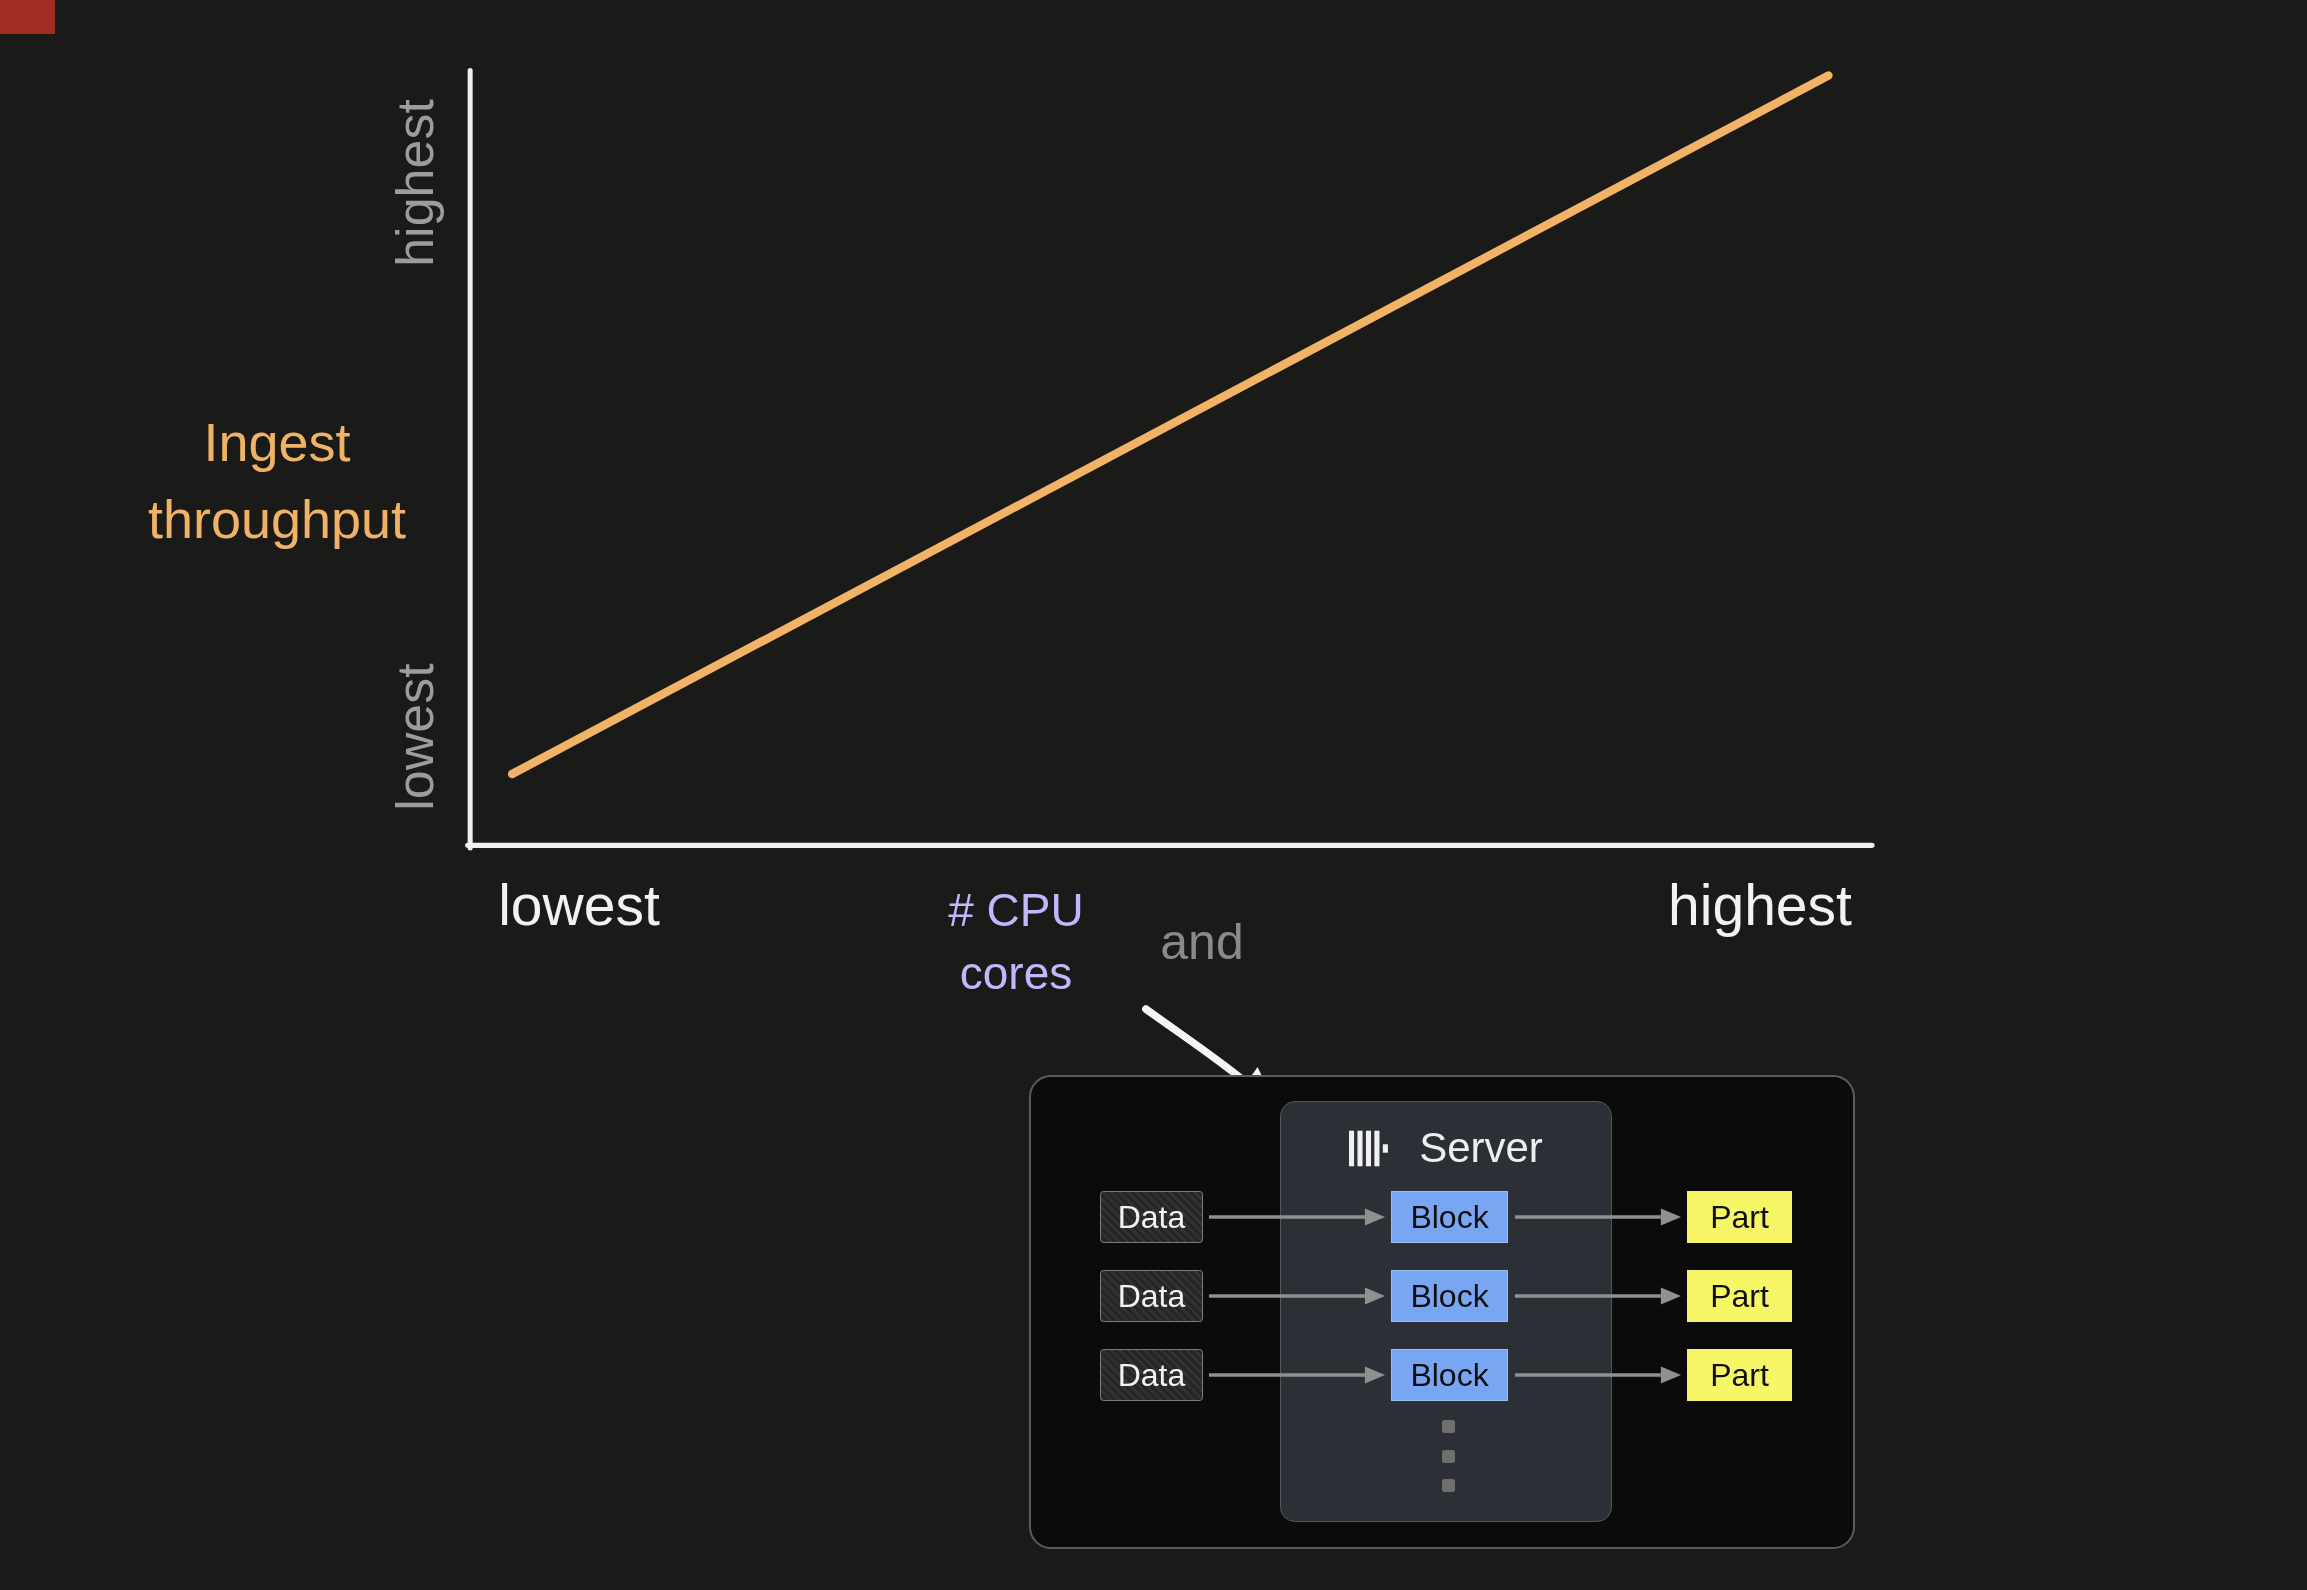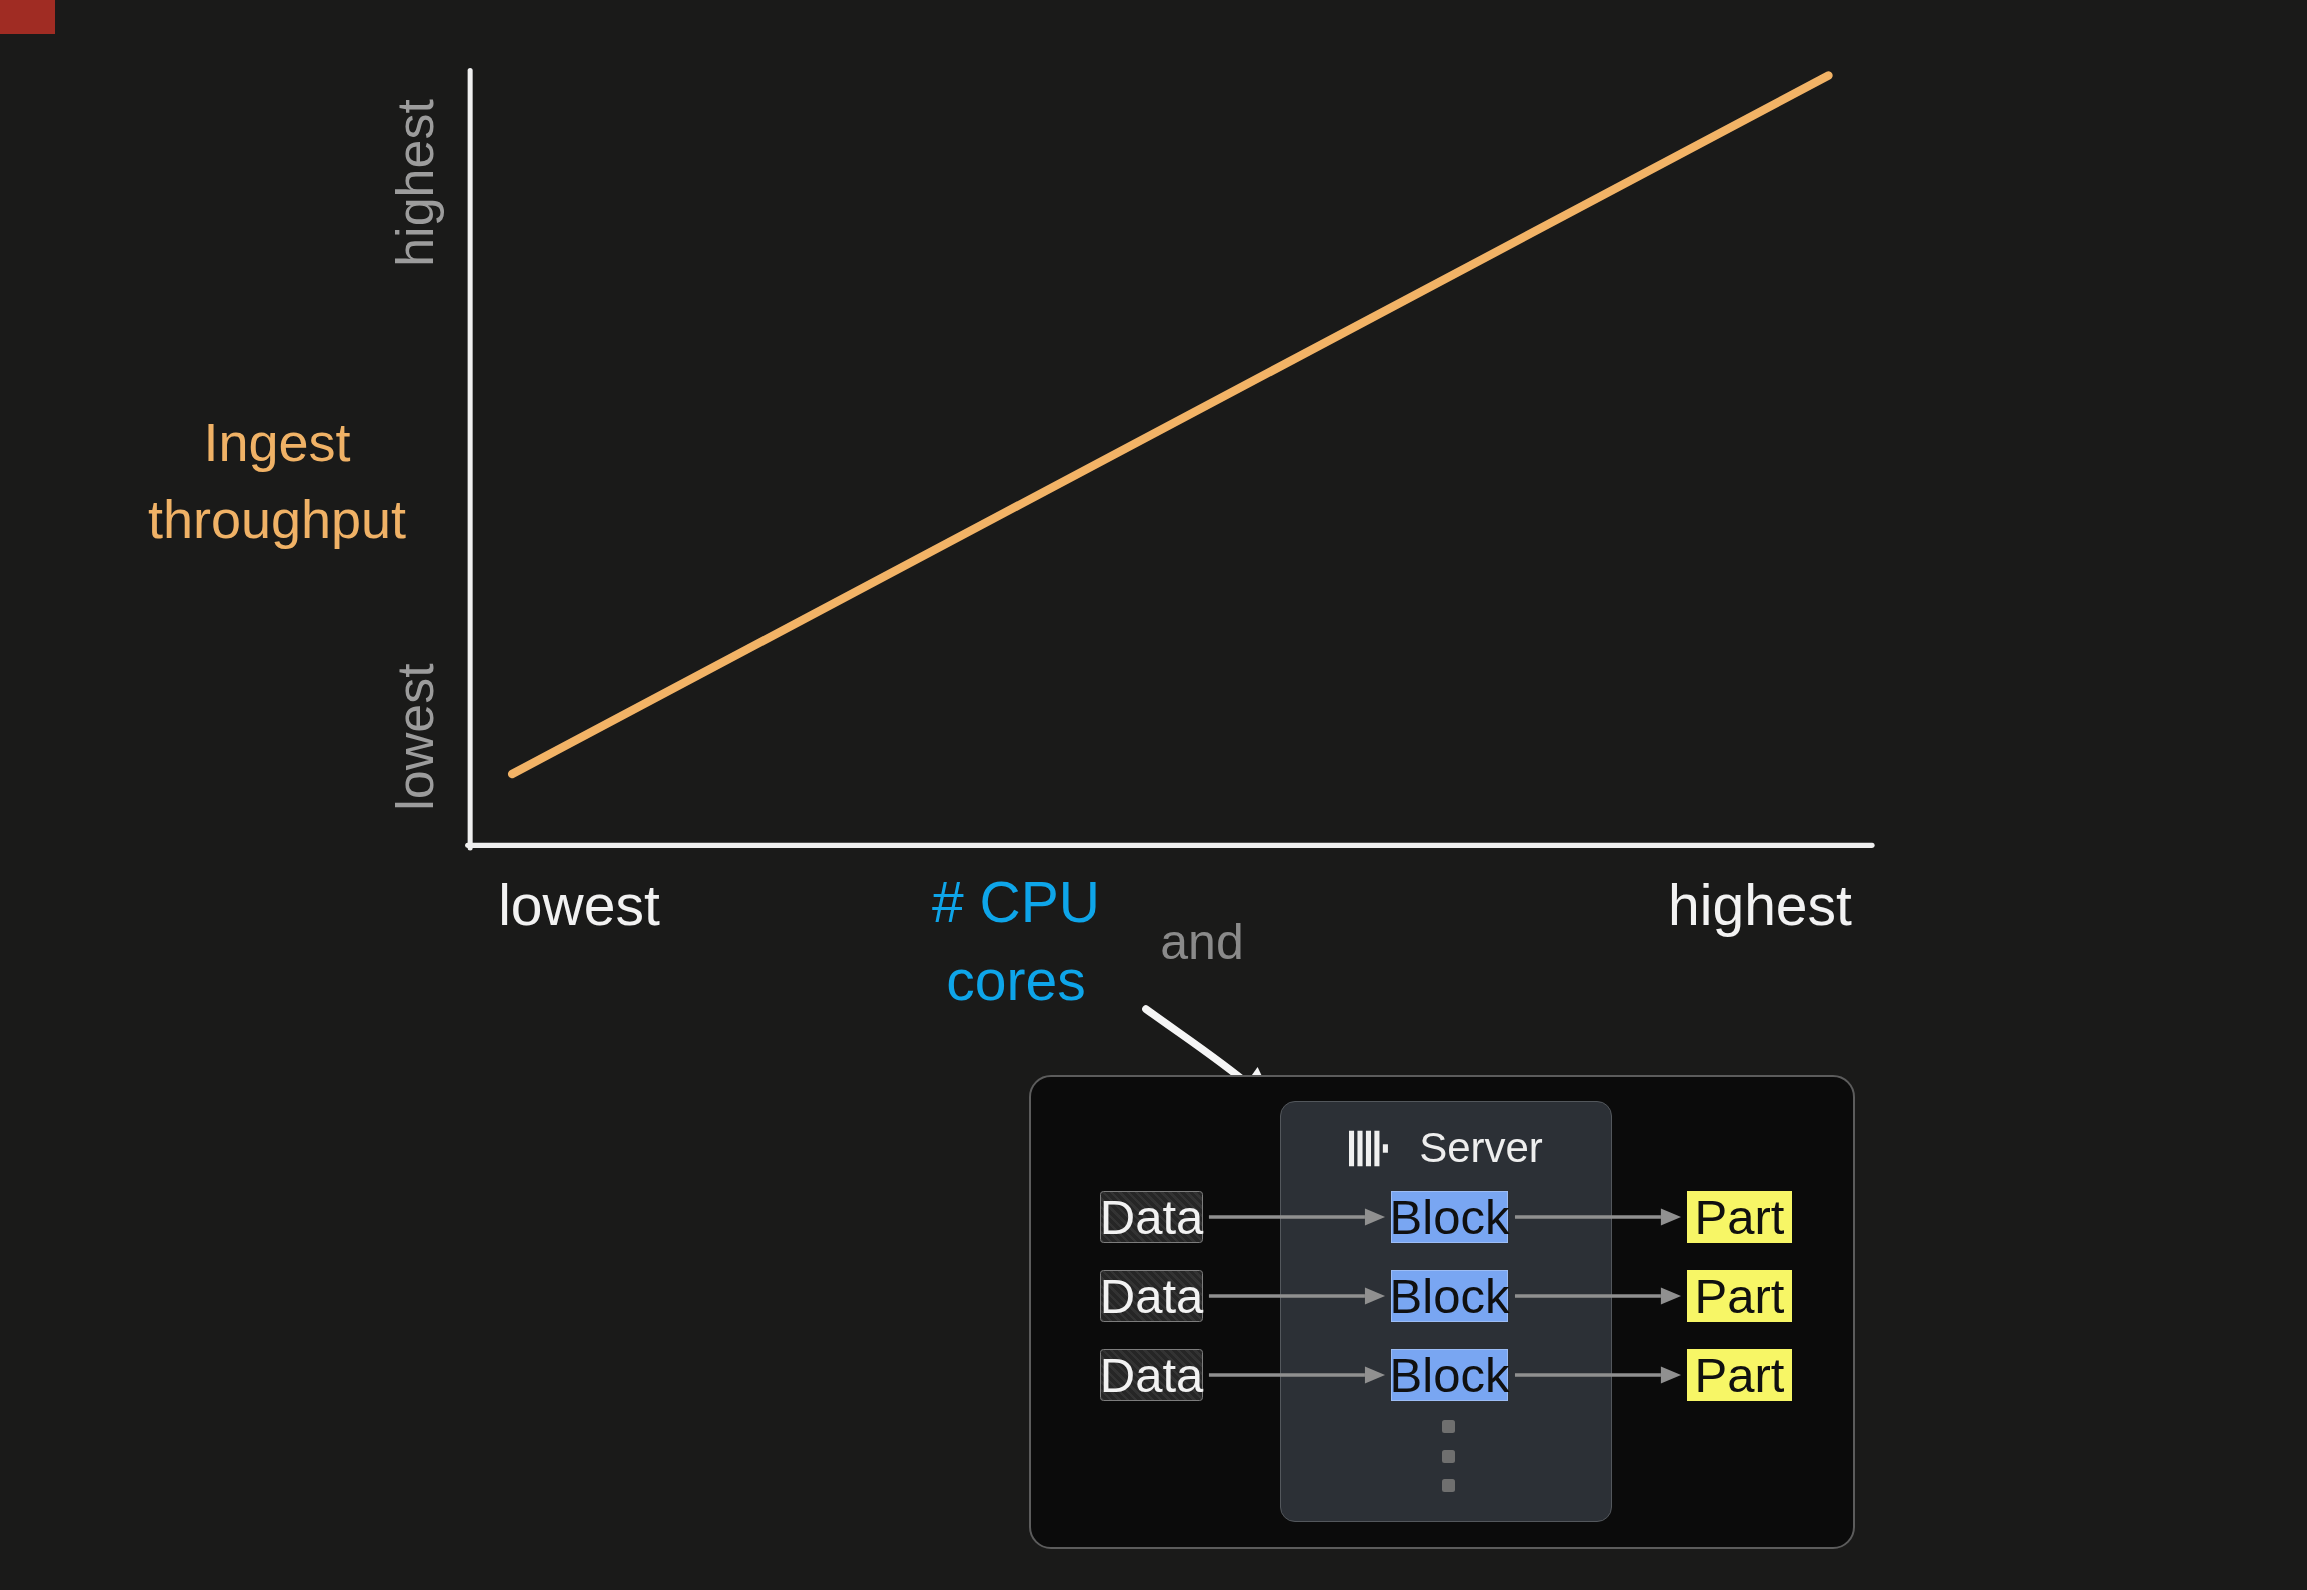--- a/index.html
+++ b/index.html
@@ -33,22 +33,22 @@
     white-space: nowrap;
     margin-top: 8px;
   }
   .xtick {
     color: #f2f2f2;
     font-size: 57px;
     white-space: nowrap;
     transform: translate(-50%, -50%);
   }
   .xlabel-multi {
-    color: #0ea5e9;
-    font-size: 57px;
+    color: #c4b5fd;
+    font-size: 46px;
     line-height: 1.36;
     text-align: center;
     transform: translate(-50%, -50%);
     white-space: nowrap;
   }
   .and-word {
     color: #8a8a8a;
     font-size: 50px;
     transform: translate(-50%, -50%);
     white-space: nowrap;
@@ -89,21 +89,21 @@
     left: 1100px;
     width: 704px; height: 52px;
   }
   .node {
     position: absolute;
     top: 0;
     height: 52px;
     display: flex;
     align-items: center;
     justify-content: center;
-    font-size: 49px;
+    font-size: 32px;
     box-sizing: border-box;
   }
   .node-data {
     left: 0; width: 103px;
     background: #262626;
     background-image: repeating-linear-gradient(45deg, rgba(255,255,255,0.06) 0 2.5px, transparent 2.5px 5.9px);
     border: 1.7px solid #7d7d7d;
     border-radius: 3.4px;
     color: #f2f2f2;
   }

